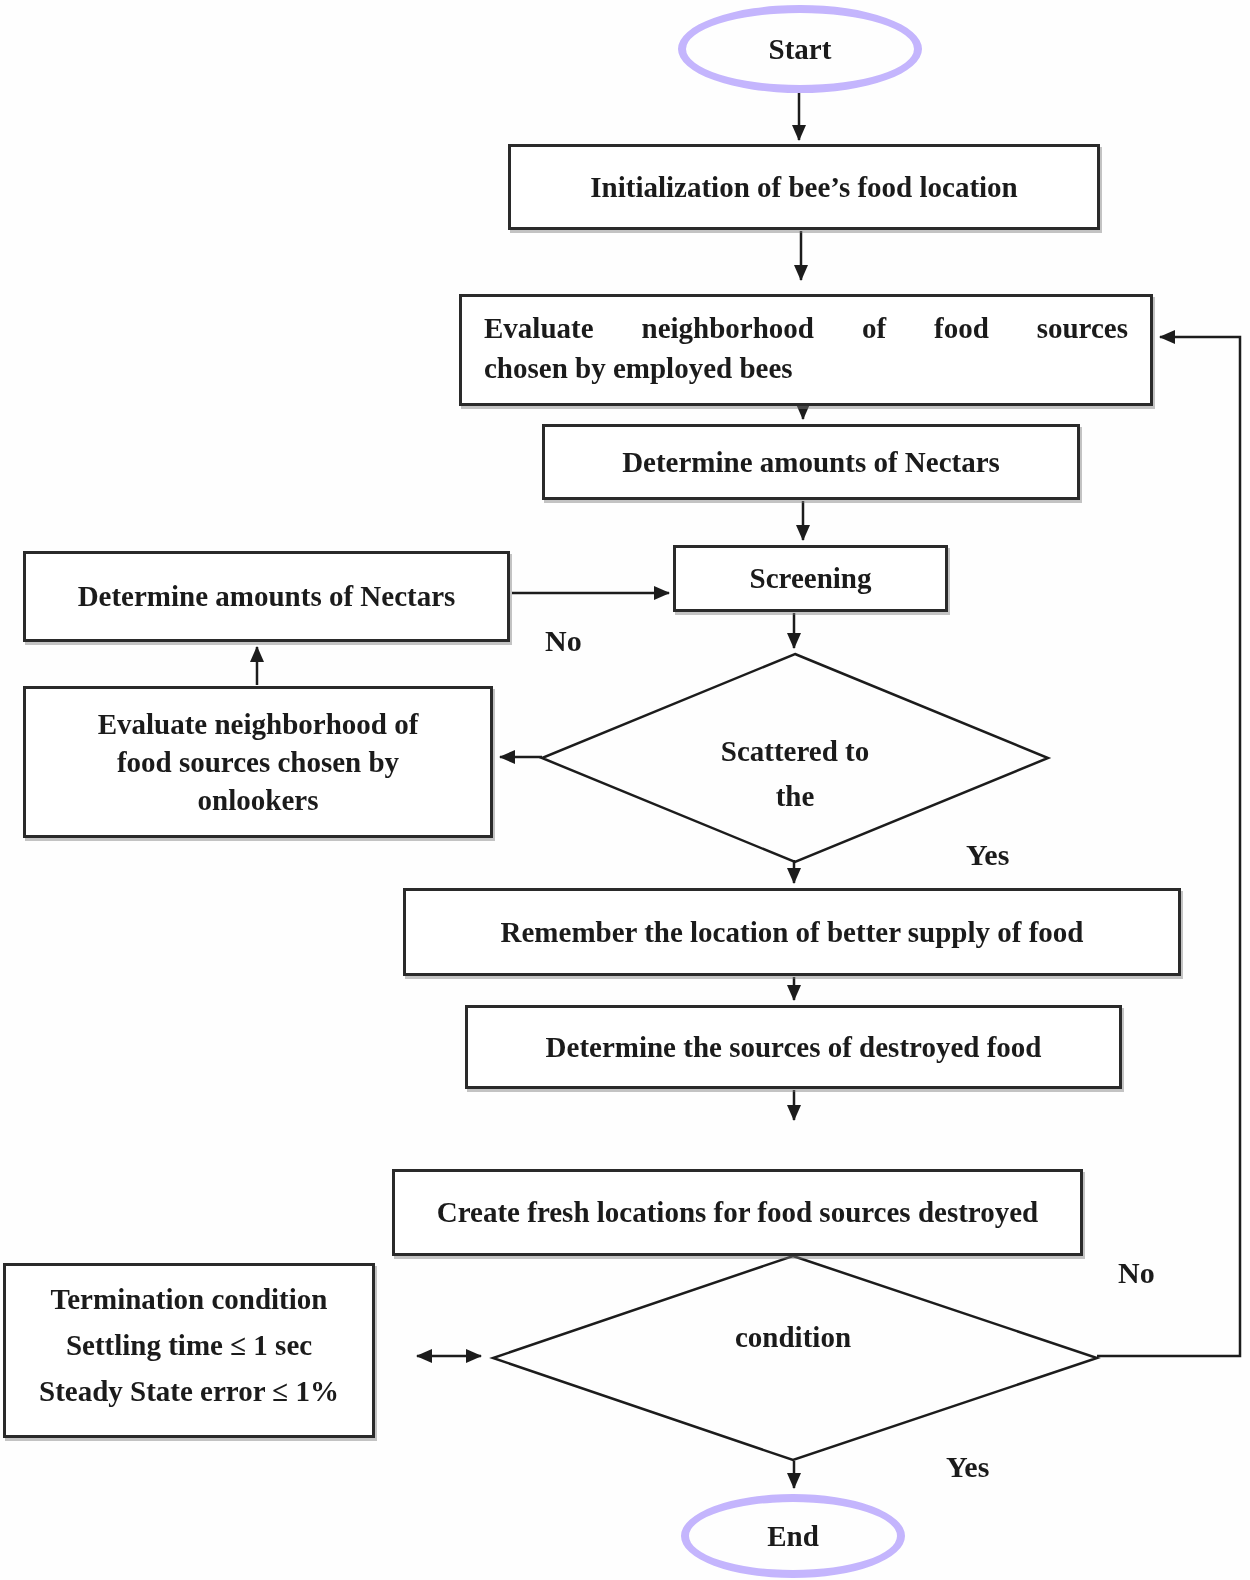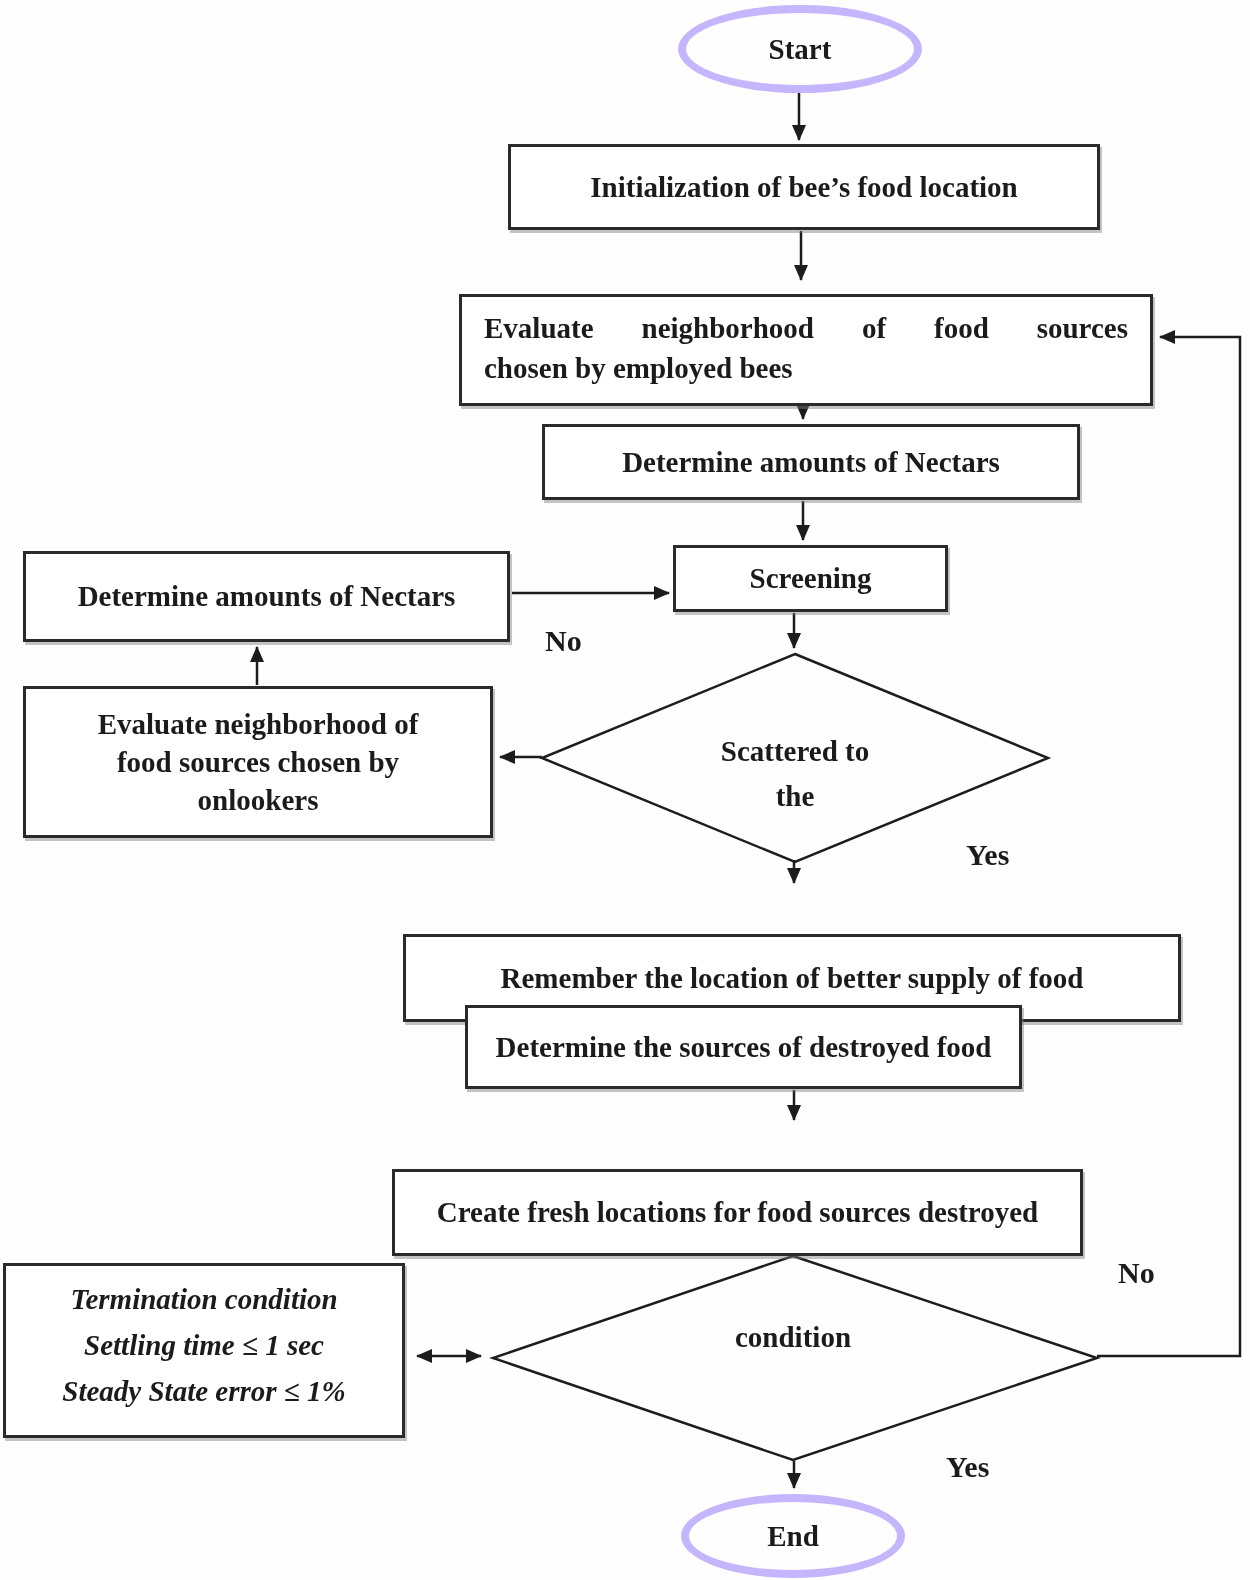--- a/index.html
+++ b/index.html
@@ -104,33 +104,33 @@
   </div>
 
   <div class="node box" style="left:23px;top:551px;width:487px;height:91px;">
     <span>Determine amounts of Nectars</span>
   </div>
 
   <div class="node box" style="left:23px;top:686px;width:470px;height:152px;padding:0 64px;line-height:38px;">
     <span>Evaluate neighborhood of food sources chosen by onlookers</span>
   </div>
 
-  <div class="node box" style="left:403px;top:888px;width:778px;height:88px;margin-top:46px;">
+  <div class="node box" style="left:403px;top:888px;width:778px;height:88px;">
     <span>Remember the location of better supply of food</span>
   </div>
 
-  <div class="node box" style="left:465px;top:1005px;width:557px;height:84px;">
+  <div class="node box" style="left:465px;top:1005px;width:657px;height:84px;">
     <span>Determine the sources of destroyed food</span>
   </div>
 
   <div class="node box" style="left:392px;top:1169px;width:691px;height:87px;">
     <span>Create fresh locations for food sources destroyed</span>
   </div>
 
-  <div class="node box stack criteria" style="left:3px;top:1263px;width:402px;height:175px;font-style:italic;">
+  <div class="node box stack criteria" style="left:3px;top:1263px;width:372px;height:175px;">
     <span>Termination condition</span>
     <span>Settling time ≤ 1 sec</span>
     <span>Steady State error ≤ 1%</span>
   </div>
 
   <div class="diamond-label" style="left:655px;top:729px;width:280px;">
     <span style="display:block;">Scattered to</span>
     <span style="display:block;">the</span>
   </div>
 

